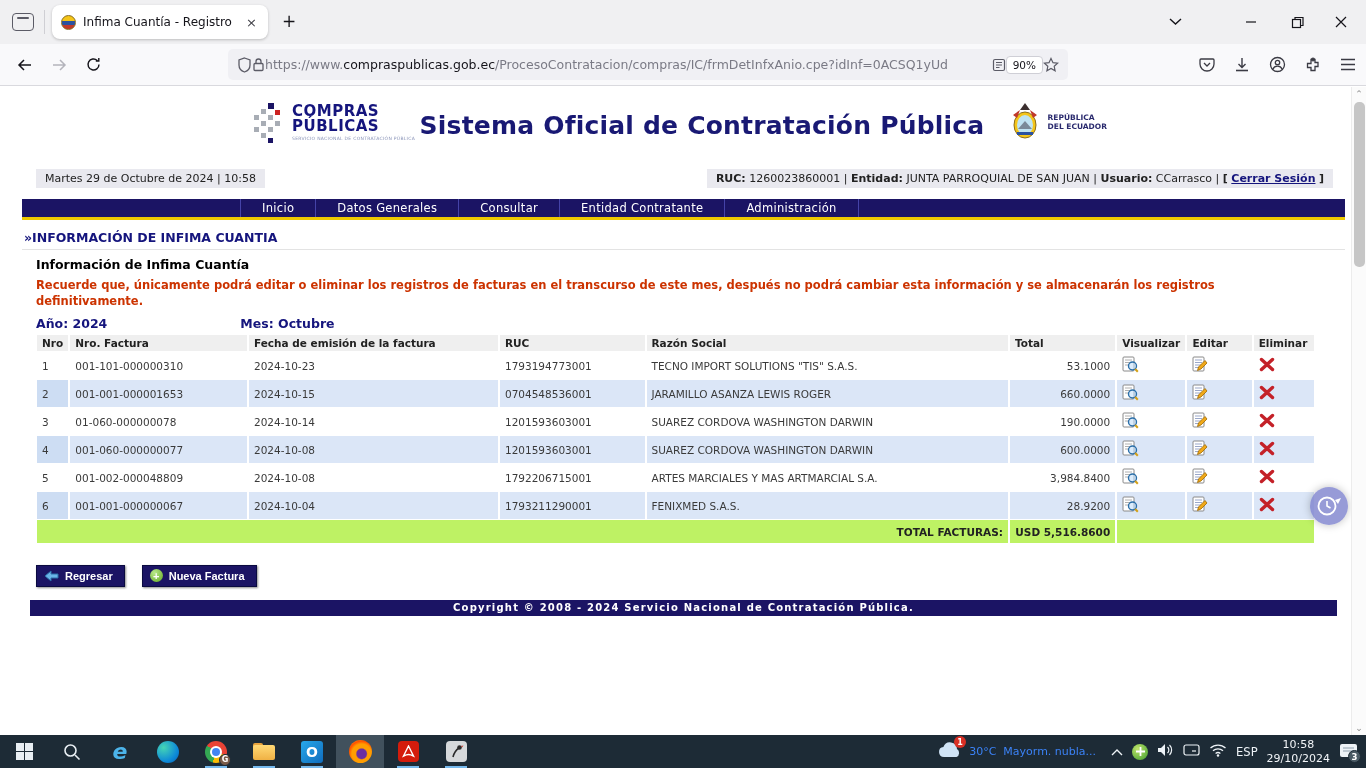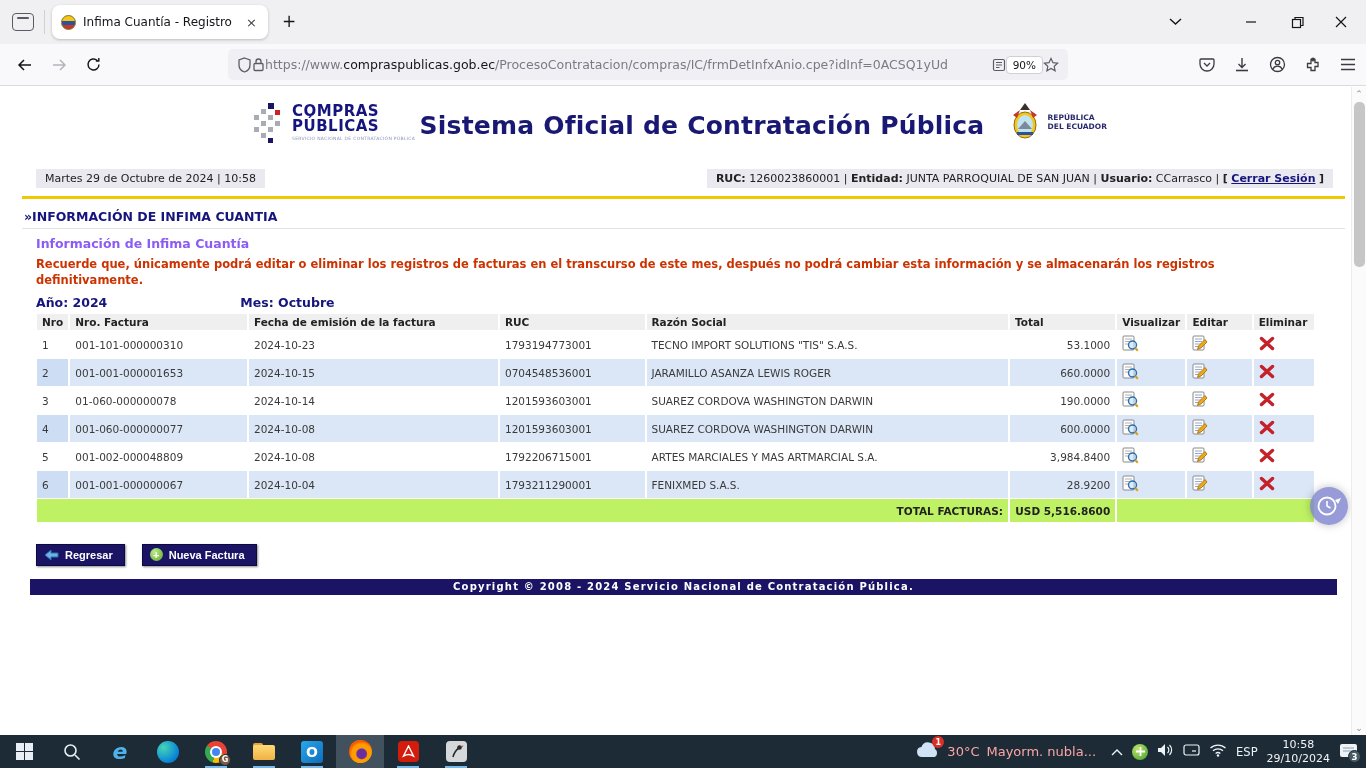--- a/index.html
+++ b/index.html
@@ -45,21 +45,21 @@
   .info-row{display:flex;justify-content:space-between;margin:4px 12px 8px 14px;align-items:center}
   .info-box{background:#e9e9ef;padding:3px 9px;font-size:11px;color:#222}
   .info-box b{font-weight:bold}
   .logout-link{color:#15157d;font-weight:bold;text-decoration:underline}
   .navbar{margin-top:11px;height:18px;background:#1b1464;display:flex;align-items:stretch;padding-left:218px}
   .nav-item{color:#fff;font-size:11.5px;display:flex;align-items:center;padding:0 21px;
     border-right:1px solid #4543a8;letter-spacing:.3px}
   .nav-item:first-child{border-left:1px solid #4543a8}
   .nav-gold{height:3px;background:#eec900}
   .breadcrumb{margin-top:8px;padding:2px 0 4px 2px;font-size:12.5px;font-weight:bold;color:#15157d;border-bottom:1px solid #e3e3e3}
-  .page-heading{margin:7px 0 0 14px;font-size:12.5px;font-weight:bold;color:#8b5cf6}
+  .page-heading{margin:7px 0 0 14px;font-size:12.5px;font-weight:bold;color:#000000}
   .warning{margin:5px 0 0 14px;width:1240px;font-size:11.5px;font-weight:bold;color:#cc3300;line-height:1.4}
   .ym-row{display:flex;margin:7px 0 3px 14px;font-size:12.5px;font-weight:bold;color:#15157d}
   .ym-month{margin-left:133px}
 
   
   .inv-table{margin-left:13px;width:1281px;border-collapse:separate;border-spacing:2px 1px;font-size:10.5px;color:#3a3a3a}
   .inv-table th{background:#efefef;color:#222;font-weight:bold;text-align:left;padding:2px 5px;white-space:nowrap}
   .inv-table td{padding:4px 5px;height:23px;vertical-align:middle;white-space:nowrap}
   .inv-table tr.even td{background:#dbe6f7}
   .inv-table tr.even td.c-nro{background:#cdddf3}
@@ -86,21 +86,21 @@
   .sb-thumb{position:absolute;top:15px;left:2px;width:11px;height:165px;background:#c6c6c6;border-radius:5px}
 
   
   .taskbar{position:absolute;bottom:0;left:0;right:0;height:33px;background:#1d2b36;display:flex}
   .tb-btn{width:48px;height:33px;display:flex;align-items:center;justify-content:center;position:relative;flex:0 0 auto}
   .tb-btn.running::after{content:"";position:absolute;bottom:0;left:13px;right:13px;height:2px;background:#76b9ed}
   .tb-btn.active{background:#41515d}
   .tb-btn.active::after{left:4px;right:4px;background:#8ac2ef}
   .tray{position:absolute;right:0;top:0;height:33px;display:flex;align-items:center;gap:9px;padding-right:8px;color:#eef3f7}
   .weather{display:flex;align-items:center;gap:7px;margin-right:6px}
-  .weather-txt{font-size:13px;color:#fca5a5;white-space:nowrap}
+  .weather-txt{font-size:11px;color:#3b82f6;white-space:nowrap}
   .badge{position:absolute;border-radius:50%;color:#fff;font-weight:bold;display:flex;align-items:center;justify-content:center}
   .clock{font-size:11px;text-align:center;line-height:1.25;color:#f2f5f8}
   .esp{font-size:11.5px;font-weight:normal}
   .chev-up{font-size:12px;color:#eef3f7}
 
   
   .sq{border-radius:3px;display:flex;align-items:center;justify-content:center}
 </style>
 </head>
 <body>
@@ -271,20 +271,27 @@
           <span>|</span>
           <b>Usuario:</b>
           <span>CCarrasco</span>
           <span>|</span>
           <b>[</b>
           <a class="logout-link">Cerrar Sesión</a>
           <b>]</b>
         </div>
       </div>
 
+      <div class="navbar">
+        <div class="nav-item">Inicio</div>
+        <div class="nav-item">Datos Generales</div>
+        <div class="nav-item">Consultar</div>
+        <div class="nav-item">Entidad Contratante</div>
+        <div class="nav-item">Administración</div>
+      </div>
       <div class="nav-gold"></div>
 
       <div class="breadcrumb">»INFORMACIÓN DE INFIMA CUANTIA</div>
       <div class="page-heading">Información de Infima Cuantía</div>
       <div class="warning">Recuerde que, únicamente podrá editar o eliminar los registros de facturas en el transcurso de este mes, después no podrá cambiar esta información y se almacenarán los registros definitivamente.</div>
       <div class="ym-row">
         <span class="ym-year">Año: 2024</span>
         <span class="ym-month">Mes: Octubre</span>
       </div>
 

